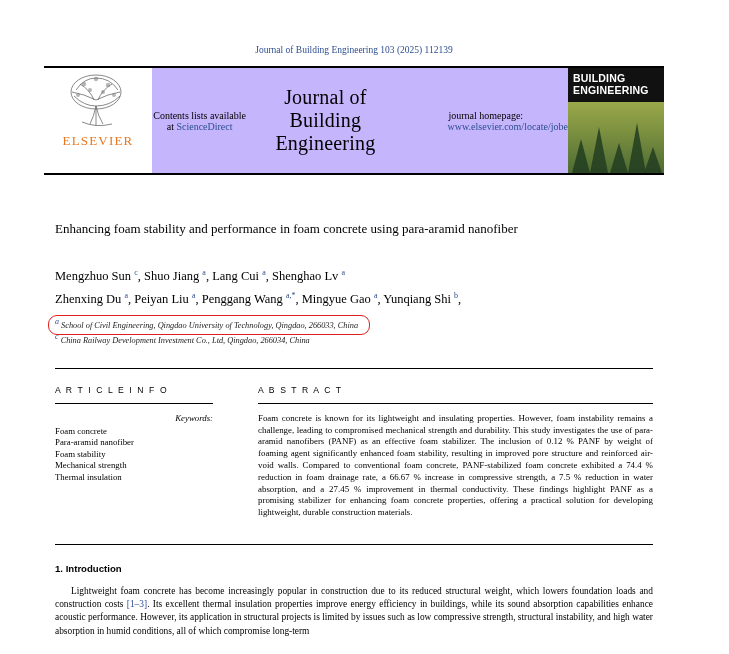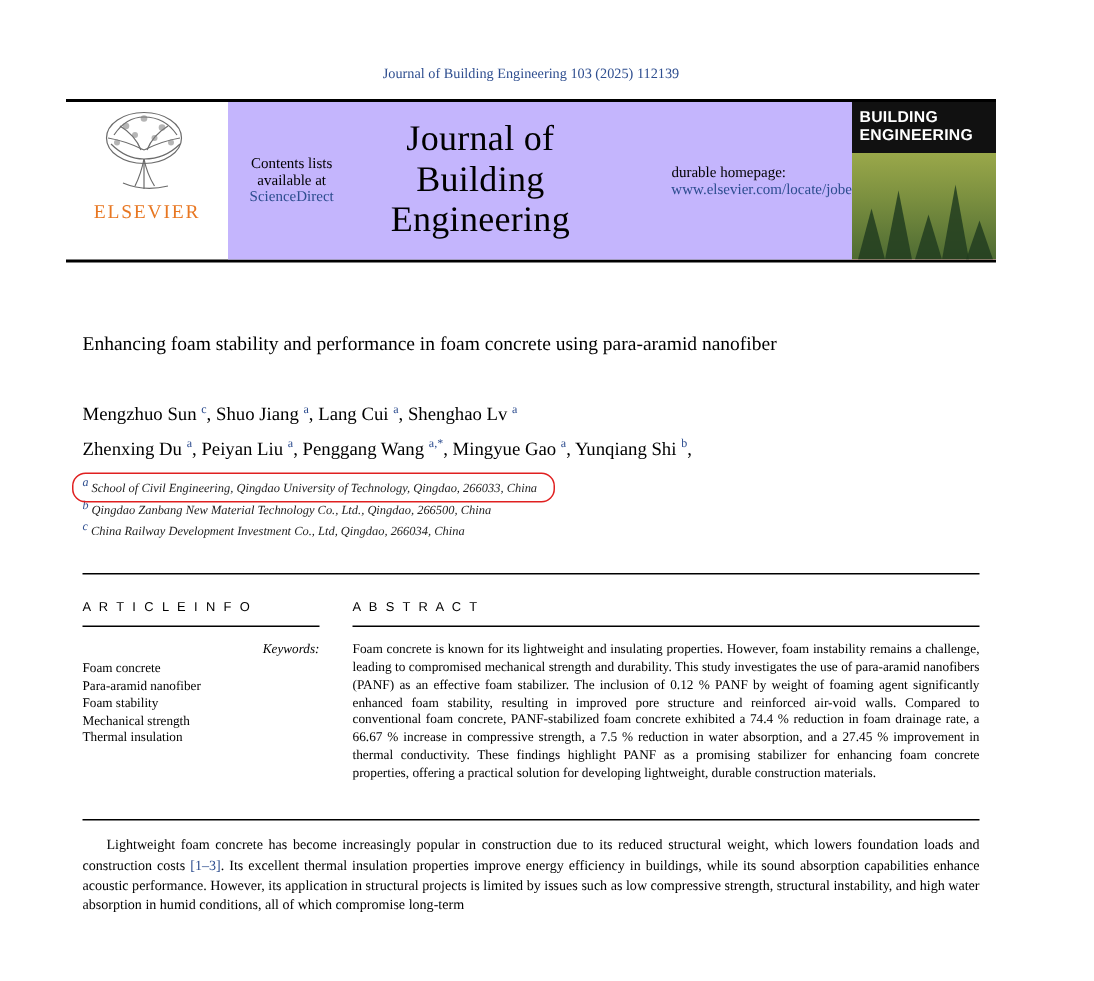--- a/index.html
+++ b/index.html
@@ -69,21 +69,21 @@
   }
   .contents-line {
     font-size: 10px;
     color: #000;
   }
   .contents-line a {
     color: #2d4d8f;
     text-decoration: none;
   }
   .journal-title {
-    font-size: 24px;
+    font-size: 20px;
     margin: 13px 0 14px 0;
     letter-spacing: 0.2px;
   }
   .homepage-line {
     font-size: 10px;
   }
   .homepage-line a {
     color: #2d4d8f;
     text-decoration: none;
     margin-left: 44px;
@@ -171,20 +171,21 @@
   .rule {
     border: 0;
     border-top: 1px solid #000;
     margin: 22px 0 0 0;
   }
 
   
   .cols {
     display: flex;
     margin-top: 16px;
+    gap: 23px;
   }
   .col-left {
     width: 180px;
     flex: 0 0 180px;
     padding-right: 22px;
     box-sizing: border-box;
   }
   .col-right {
     flex: 1 1 auto;
   }
@@ -271,21 +272,21 @@
       </svg>
       <div class="elsevier-word">ELSEVIER</div>
     </div>
 
     <div class="center-box">
       <div class="contents-line">
         <span>Contents lists available at </span><a href="#">ScienceDirect</a>
       </div>
       <div class="journal-title">Journal of Building Engineering</div>
       <div class="homepage-line">
-        <span>durable homepage: </span><a href="#">www.elsevier.com/locate/jobe</a>
+        <span>journal homepage: </span><a href="#">www.elsevier.com/locate/jobe</a>
       </div>
     </div>
 
     <div class="cover-box">
       <div class="cover-top">
         <div>BUILDING</div>
         <div>ENGINEERING</div>
       </div>
       <div class="cover-img">
         <div class="cover-tree" style="left:4px;"></div>
@@ -301,21 +302,20 @@
 
     <div class="paper-title">Enhancing foam stability and performance in foam concrete using para-aramid nanofiber</div>
 
     <div class="authors">
       <div>Mengzhuo Sun <sup>c</sup>, Shuo Jiang <sup>a</sup>, Lang Cui <sup>a</sup>, Shenghao Lv <sup>a</sup></div>
       <div>Zhenxing Du <sup>a</sup>, Peiyan Liu <sup>a</sup>, Penggang Wang <sup>a,*</sup>, Mingyue Gao <sup>a</sup>, Yunqiang Shi <sup>b</sup>,</div>
     </div>
 
     <div class="aff-block">
       <div class="aff"><sup>a</sup> School of Civil Engineering, Qingdao University of Technology, Qingdao, 266033, China</div>
-      <div class="aff"><sup>b</sup> Qingdao Zanbang New Material Technology Co., Ltd., Qingdao, 266500, China</div>
       <div class="aff"><sup>c</sup> China Railway Development Investment Co., Ltd, Qingdao, 266034, China</div>
       <div class="highlight-box"></div>
     </div>
 
     <hr class="rule">
 
     <div class="cols">
       <div class="col-left">
         <div class="sec-head">A R T I C L E  I N F O</div>
         <hr class="hr-thin">
@@ -328,17 +328,18 @@
       </div>
       <div class="col-right">
         <div class="sec-head">A B S T R A C T</div>
         <hr class="hr-thin">
         <div class="abstract-text">Foam concrete is known for its lightweight and insulating properties. However, foam instability remains a challenge, leading to compromised mechanical strength and durability. This study investigates the use of para-aramid nanofibers (PANF) as an effective foam stabilizer. The inclusion of 0.12 % PANF by weight of foaming agent significantly enhanced foam stability, resulting in improved pore structure and reinforced air-void walls. Compared to conventional foam concrete, PANF-stabilized foam concrete exhibited a 74.4 % reduction in foam drainage rate, a 66.67 % increase in compressive strength, a 7.5 % reduction in water absorption, and a 27.45 % improvement in thermal conductivity. These findings highlight PANF as a promising stabilizer for enhancing foam concrete properties, offering a practical solution for developing lightweight, durable construction materials.</div>
       </div>
     </div>
 
     <hr class="body-rule">
 
+    <div class="intro-head">1. Introduction</div>
 
     <div class="intro-para"><span>Lightweight foam concrete has become increasingly popular in construction due to its reduced structural weight, which lowers foundation loads and construction costs </span><a href="#">[1–3]</a><span>. Its excellent thermal insulation properties improve energy efficiency in buildings, while its sound absorption capabilities enhance acoustic performance. However, its application in structural projects is limited by issues such as low compressive strength, structural instability, and high water absorption in humid conditions, all of which compromise long-term</span></div>
 
   </div>
 </div>
 
 </body></html>

